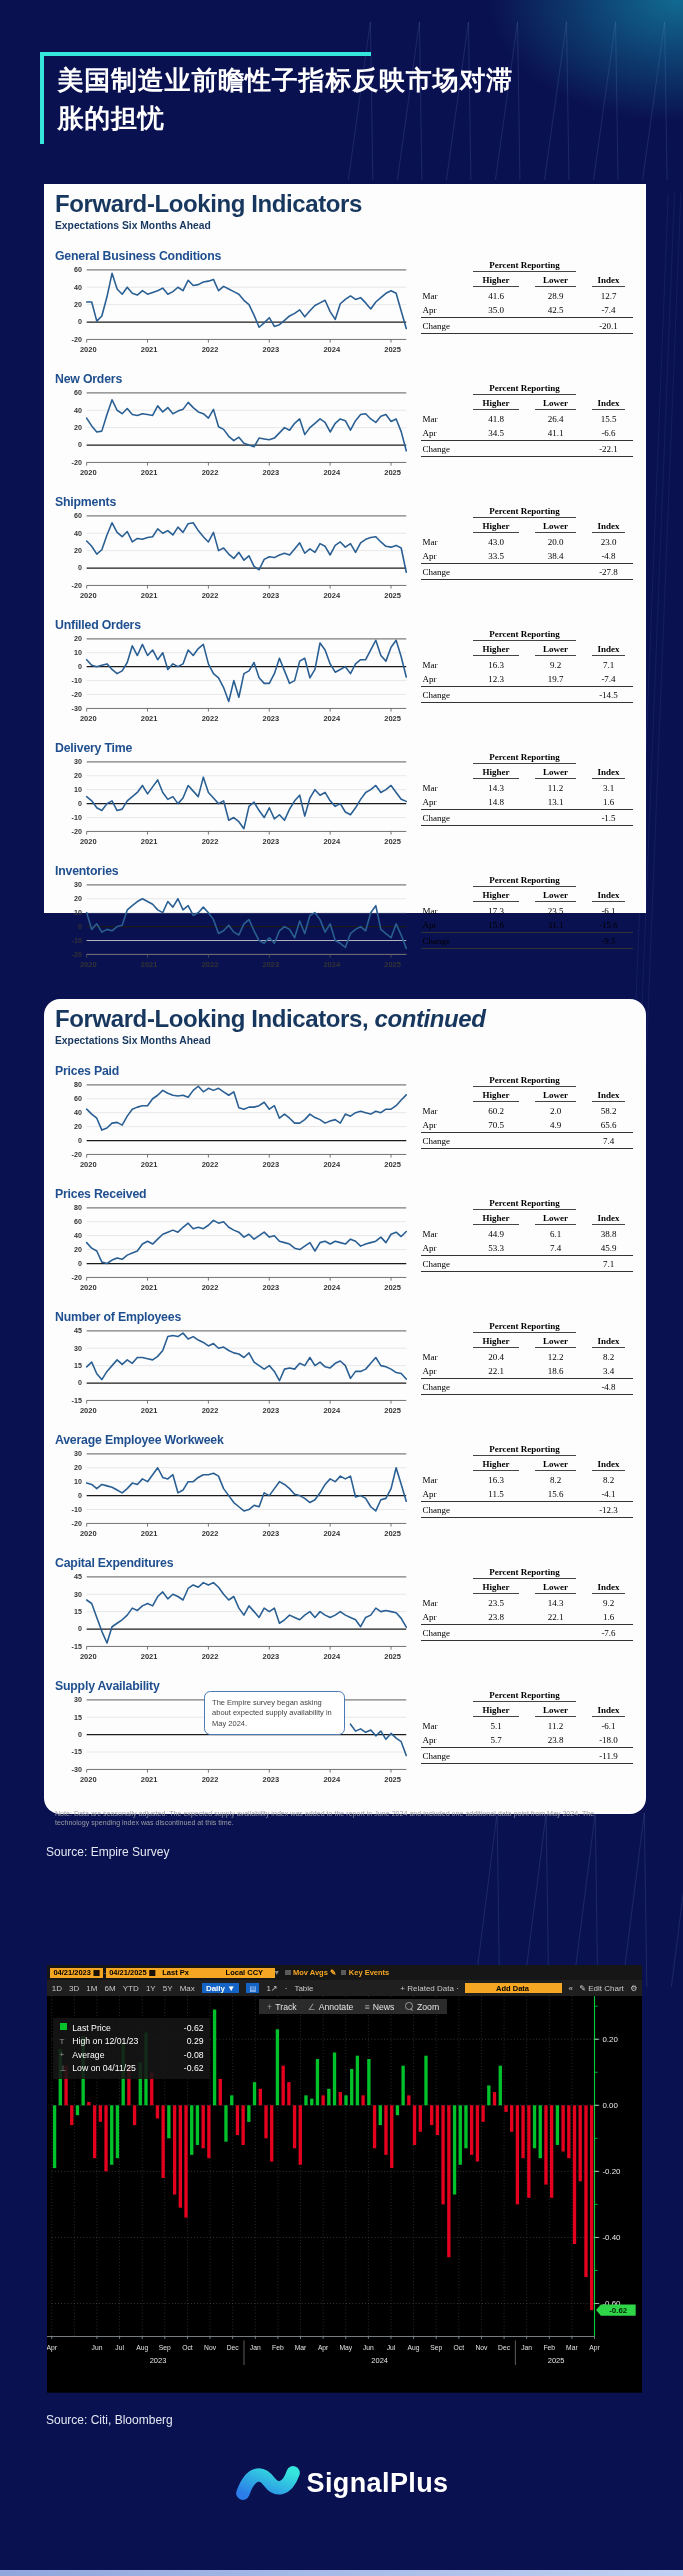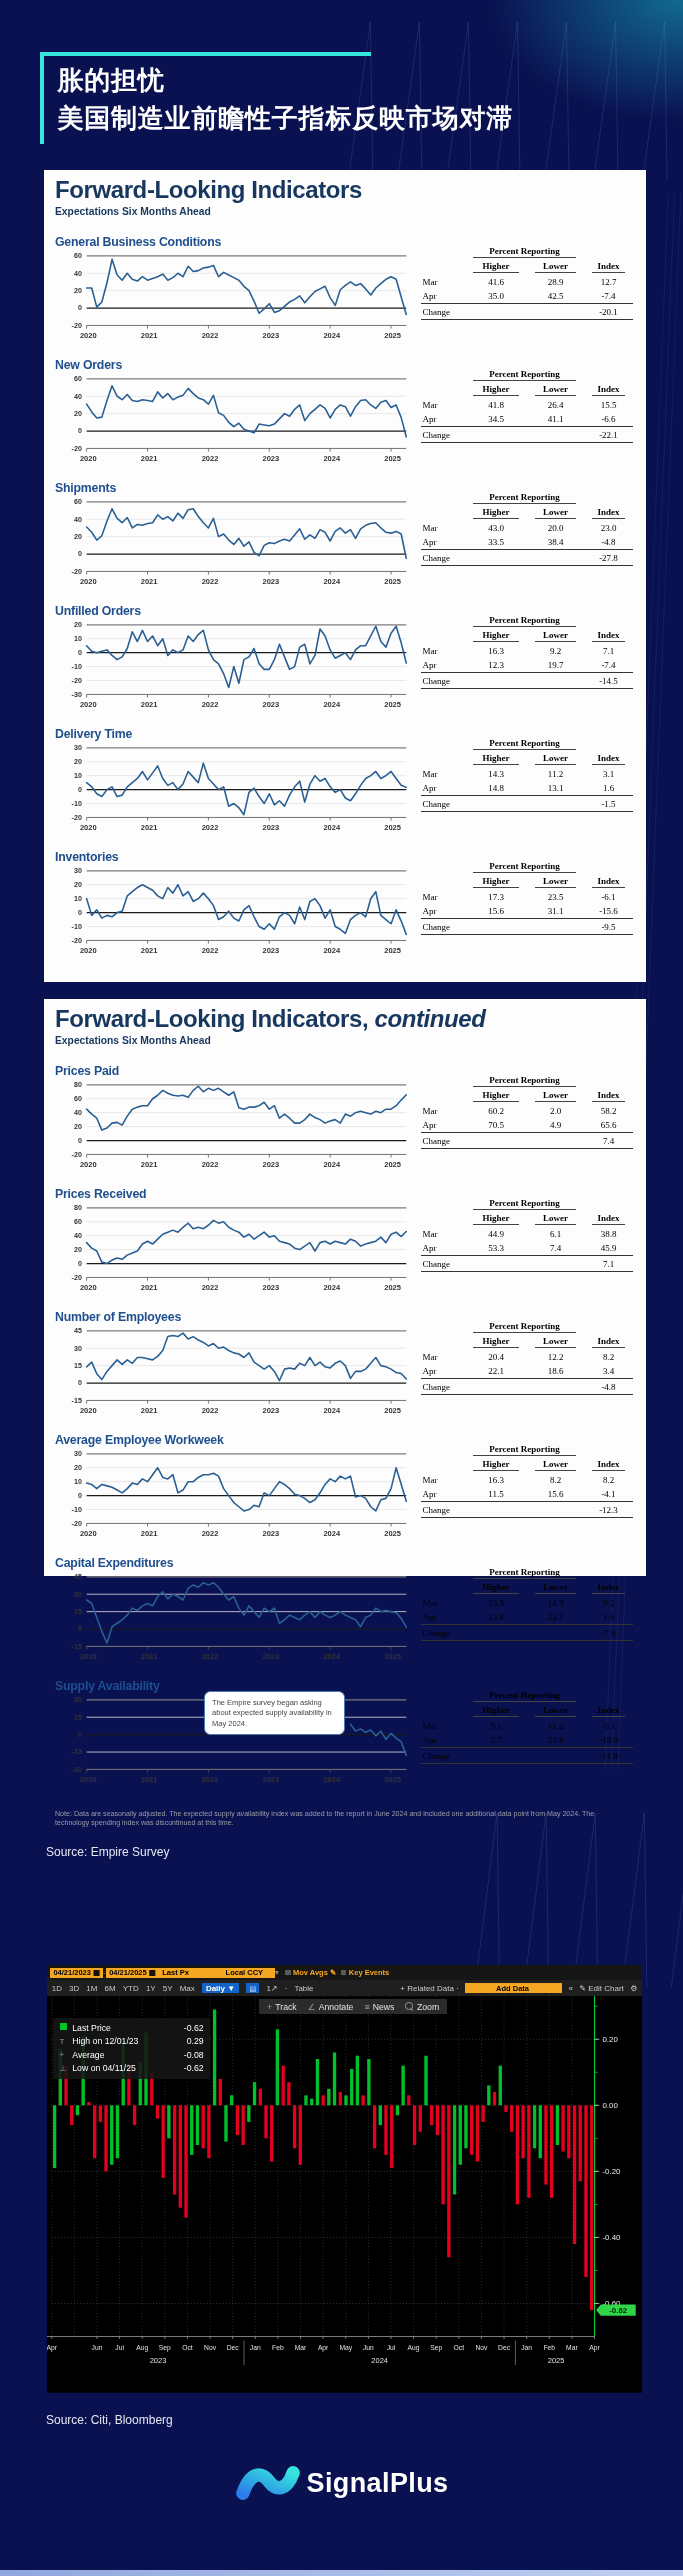--- a/index.html
+++ b/index.html
@@ -97,26 +97,26 @@
   <svg class="decor" style="left:602px;top:190px;" width="82" height="1583" id="decor3" viewBox="0 0 104 2000">
       <line x1="100" y1="0" x2="20" y2="2000" stroke="rgba(100,130,210,0.15)" stroke-width="1"></line>
       <line x1="92" y1="0" x2="12" y2="2000" stroke="rgba(100,130,210,0.15)" stroke-width="1"></line>
       <line x1="84" y1="0" x2="4" y2="2000" stroke="rgba(100,130,210,0.15)" stroke-width="1"></line>
     </svg>
 
   <div class="hdr" style="top:52px;">
     <div class="bar-top"></div>
     <div class="bar-left" style="height:92px;"></div>
     <div class="htxt">
+      <div>美国制造业前瞻性子指标反映市场对滞</div>
       <div>胀的担忧</div>
-      <div>美国制造业前瞻性子指标反映市场对滞</div>
-    </div>
-  </div>
-
-  <div class="panel" style="top:170px;height:812px;">
+    </div>
+  </div>
+
+  <div class="panel" style="top:184px;height:729px;">
     <div class="p-title"><span>Forward-Looking Indicators</span></div>
     <div class="p-sub">Expectations Six Months Ahead</div>
     <div class="sections" id="sections-1">
   <div class="section">
     <div class="chart-col">
       <div class="sec-title">General Business Conditions</div>
       <svg class="mini-chart" width="356" height="103" viewBox="0 0 450 130">
               <line x1="40" x2="444" y1="6" y2="6" stroke="#7d7d7d" stroke-width="1.4"></line>
               <text x="34" y="9" text-anchor="end" font-size="9" font-weight="bold" fill="#333" font-family="&quot;Liberation Sans&quot;,sans-serif">60</text>
               <line x1="40" x2="444" y1="28" y2="28" stroke="#e2e2e2" stroke-width="1"></line>
@@ -432,21 +432,21 @@
       <div class="t-v bb">-15.6</div>
       <div class="t-lab bb">Change</div>
       <div class="t-v bb"></div>
             <div class="t-v bb"></div>
       <div class="t-v bb">-9.5</div>
     </div>
   </div>
 </div>
   </div>
 
-  <div class="panel" style="top:999px;height:577px;">
+  <div class="panel" style="top:999px;height:815px;border-radius:16px;">
     <div class="p-title"><span>Forward-Looking Indicators,</span><span class="ital"> continued</span></div>
     <div class="p-sub">Expectations Six Months Ahead</div>
     <div class="sections" id="sections-2">
   <div class="section">
     <div class="chart-col">
       <div class="sec-title">Prices Paid</div>
       <svg class="mini-chart" width="356" height="103" viewBox="0 0 450 130">
               <line x1="40" x2="444" y1="6" y2="6" stroke="#7d7d7d" stroke-width="1.4"></line>
               <text x="34" y="9" text-anchor="end" font-size="9" font-weight="bold" fill="#333" font-family="&quot;Liberation Sans&quot;,sans-serif">80</text>
               <line x1="40" x2="444" y1="23.6" y2="23.6" stroke="#e2e2e2" stroke-width="1"></line>

